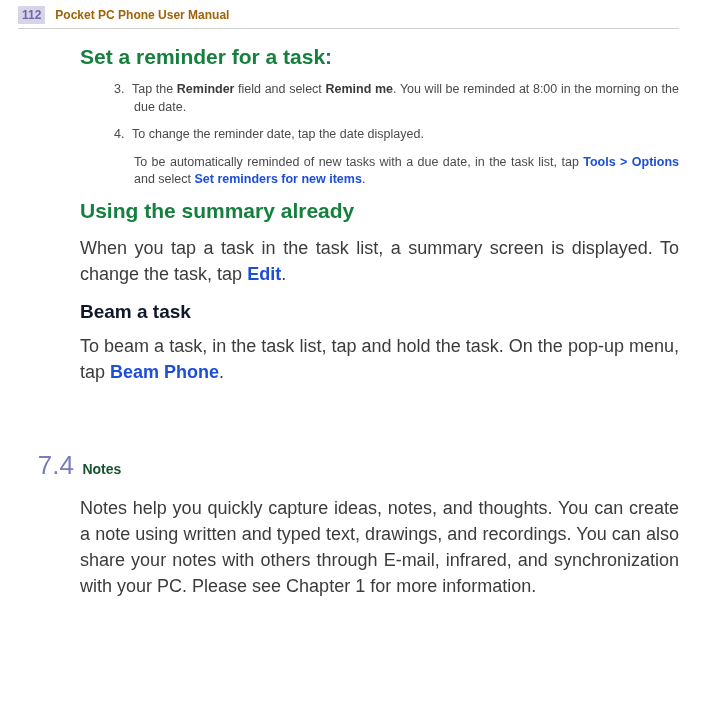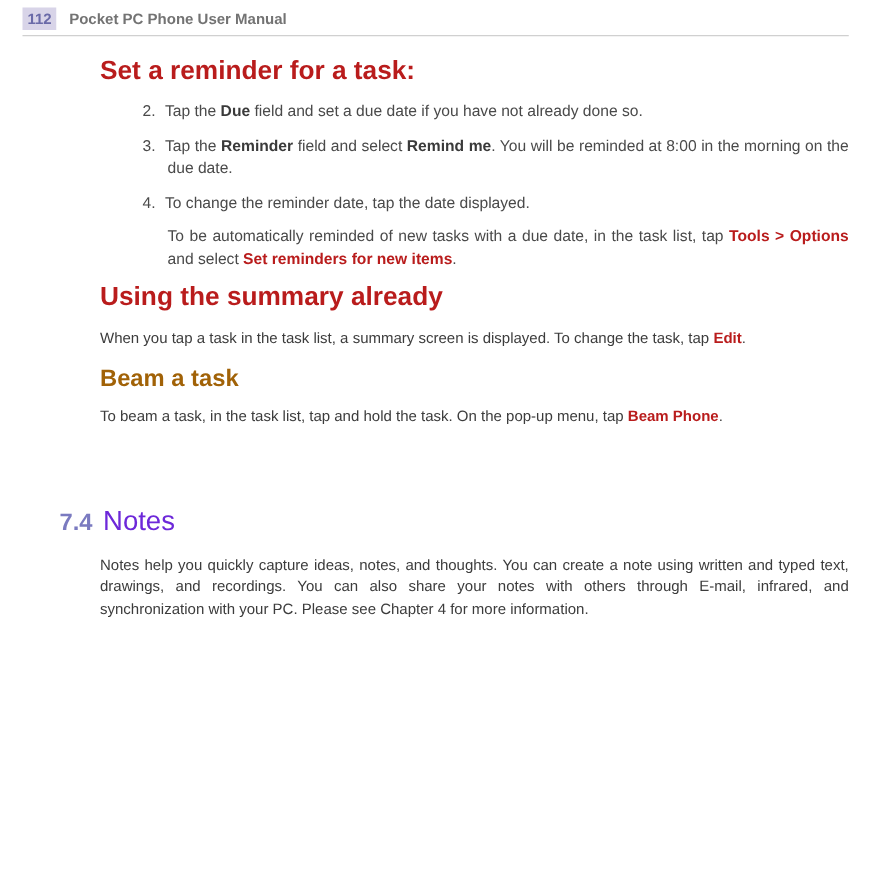--- a/index.html
+++ b/index.html
@@ -22,58 +22,58 @@
   }
   .page-num-box {
     background: #d8d4e8;
     color: #6a6aa8;
     font-weight: bold;
     font-size: 12px;
     padding: 2px 4px;
     margin-right: 10px;
   }
   .book-title {
-    color: #737373;
+    color: #a16207;
     font-weight: bold;
     font-size: 12px;
   }
   .content {
     padding-left: 80px;
     padding-right: 30px;
     padding-top: 6px;
   }
   h2.grey-heading {
-    color: #b91c1c;
+    color: #15803d;
     font-weight: bold;
     font-size: 21px;
     margin: 10px 0 12px 0;
   }
   h2.sub-heading {
-    color: #a16207;
+    color: #0f172a;
     font-weight: bold;
     font-size: 19px;
     margin: 14px 0 10px 0;
   }
   .section-num-heading {
     margin: 18px 0 14px 0;
   }
   .section-num {
     color: #7a7ac0;
-    font-weight: bold;
-    font-size: 19px;
+    font-weight: normal;
+    font-size: 26px;
     display: inline-block;
     margin-left: -52px;
     width: 46px;
     text-align: right;
     margin-top: 47px;
   }
   .section-word {
-    color: #6d28d9;
-    font-weight: normal;
-    font-size: 22px;
+    color: #14532d;
+    font-weight: bold;
+    font-size: 14px;
     margin-left: 4px;
   }
   ol.steps {
     list-style: none;
     margin-left: 54px;
     font-size: 12.5px;
     color: #4a4a4a;
   }
   ol.steps li {
     margin-bottom: 10px;
@@ -86,55 +86,54 @@
     margin-left: -20px;
   }
   .sub-para {
     margin-left: 54px;
     font-size: 12.5px;
     line-height: 1.4;
     margin-bottom: 8px;
     text-align: justify;
   }
   p.body {
-    font-size: 12px;
+    font-size: 18px;
     line-height: 1.45;
     color: #3c3c3c;
     margin-bottom: 12px;
     text-align: justify;
   }
-  b { font-weight: bold; color: #b91c1c; }
+  b { font-weight: bold; color: #1d4ed8; }
   .steps b { color: #3a3a3a; }
 </style>
 </head>
 <body>
 
 <div class="page-header">
   <span class="page-num-box">112</span>
   <span class="book-title">Pocket PC Phone User Manual</span>
 </div>
 
 <div class="content">
 
   <h2 class="grey-heading">Set a reminder for a task:</h2>
 
   <ol class="steps">
-    <li><span class="num">2.</span><span>Tap the <b>Due</b> field and set a due date if you have not already done so.</span></li>
     <li><span class="num">3.</span><span>Tap the <b>Reminder</b> field and select <b>Remind me</b>. You will be reminded at 8:00 in the morning on the due date.</span></li>
     <li><span class="num">4.</span><span>To change the reminder date, tap the date displayed.</span></li>
   </ol>
 
   <p class="sub-para">To be automatically reminded of new tasks with a due date, in the task list, tap <b>Tools &gt; Options</b> and select <b>Set reminders for new items</b>.</p>
 
   <h2 class="grey-heading">Using the summary already</h2>
   <p class="body">When you tap a task in the task list, a summary screen is displayed. To change the task, tap <b>Edit</b>.</p>
 
   <h2 class="sub-heading">Beam a task</h2>
   <p class="body">To beam a task, in the task list, tap and hold the task. On the pop-up menu, tap <b>Beam Phone</b>.</p>
 
   <div class="section-num-heading">
     <span class="section-num">7.4</span>
     <span class="section-word">Notes</span>
   </div>
 
-  <p class="body">Notes help you quickly capture ideas, notes, and thoughts. You can create a note using written and typed text, drawings, and recordings. You can also share your notes with others through E-mail, infrared, and synchronization with your PC. Please see Chapter 4 for more information.</p>
+  <p class="body">Notes help you quickly capture ideas, notes, and thoughts. You can create a note using written and typed text, drawings, and recordings. You can also share your notes with others through E-mail, infrared, and synchronization with your PC. Please see Chapter 1 for more information.</p>
 
 </div>
 
 </body></html>

